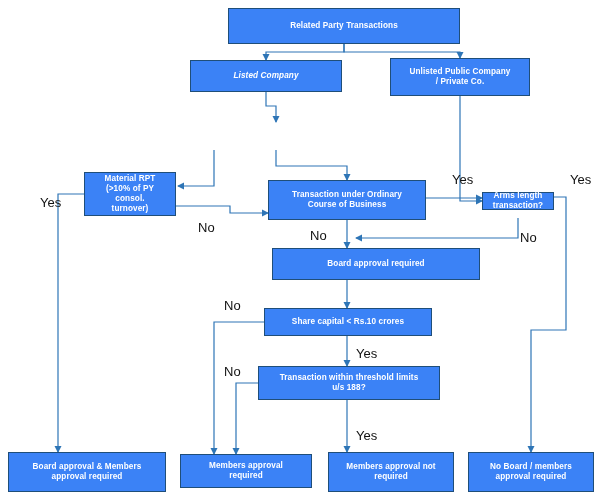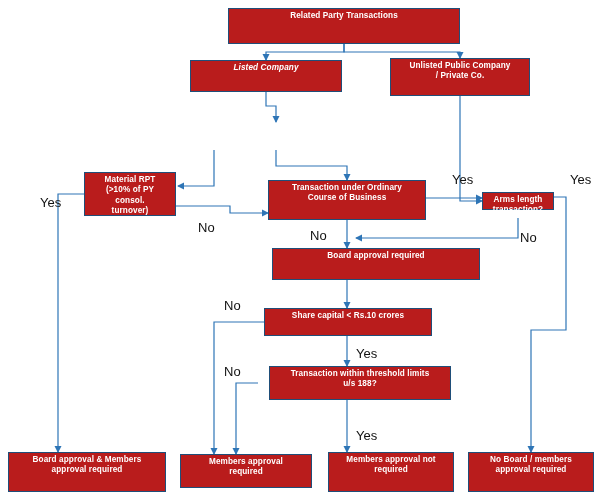--- a/index.html
+++ b/index.html
@@ -14,29 +14,29 @@
     overflow: hidden;
   }
   #canvas {
     position: relative;
     width: 600px;
     height: 499px;
   }
   .node {
     position: absolute;
     box-sizing: border-box;
-    background: #b91c1c;
+    background: #3b82f6;
     border: 1px solid #1f4e79;
     color: #ffffff;
     font-size: 8.2px;
     font-weight: bold;
     line-height: 1.25;
     text-align: center;
     display: flex;
-    align-items: flex-start;
+    align-items: center;
     justify-content: center;
     padding: 2px 17px;
     letter-spacing: 0.1px;
   }
   .edge-label {
     position: absolute;
     font-size: 13px;
     color: #111111;
     font-family: "Liberation Sans", sans-serif;
     white-space: nowrap;
@@ -129,21 +129,21 @@
   </div>
 
   <div class="node" style="left:260px; top:248px; width:208px; height:32px;margin-left:12px;">
     <span>Board approval required</span>
   </div>
 
   <div class="node" style="left:264px; top:308px; width:168px; height:28px;">
     <span>Share capital &lt; Rs.10 crores</span>
   </div>
 
-  <div class="node" style="left:258px; top:366px; width:182px; height:34px;margin-left:11px;">
+  <div class="node" style="left:258px; top:366px; width:182px; height:34px;">
     <span>Transaction within threshold limits u/s 188?</span>
   </div>
 
   <div class="node" style="left:8px; top:452px; width:158px; height:40px;">
     <span>Board approval &amp; Members approval required</span>
   </div>
 
   <div class="node" style="left:180px; top:454px; width:132px; height:34px;">
     <span>Members approval required</span>
   </div>

